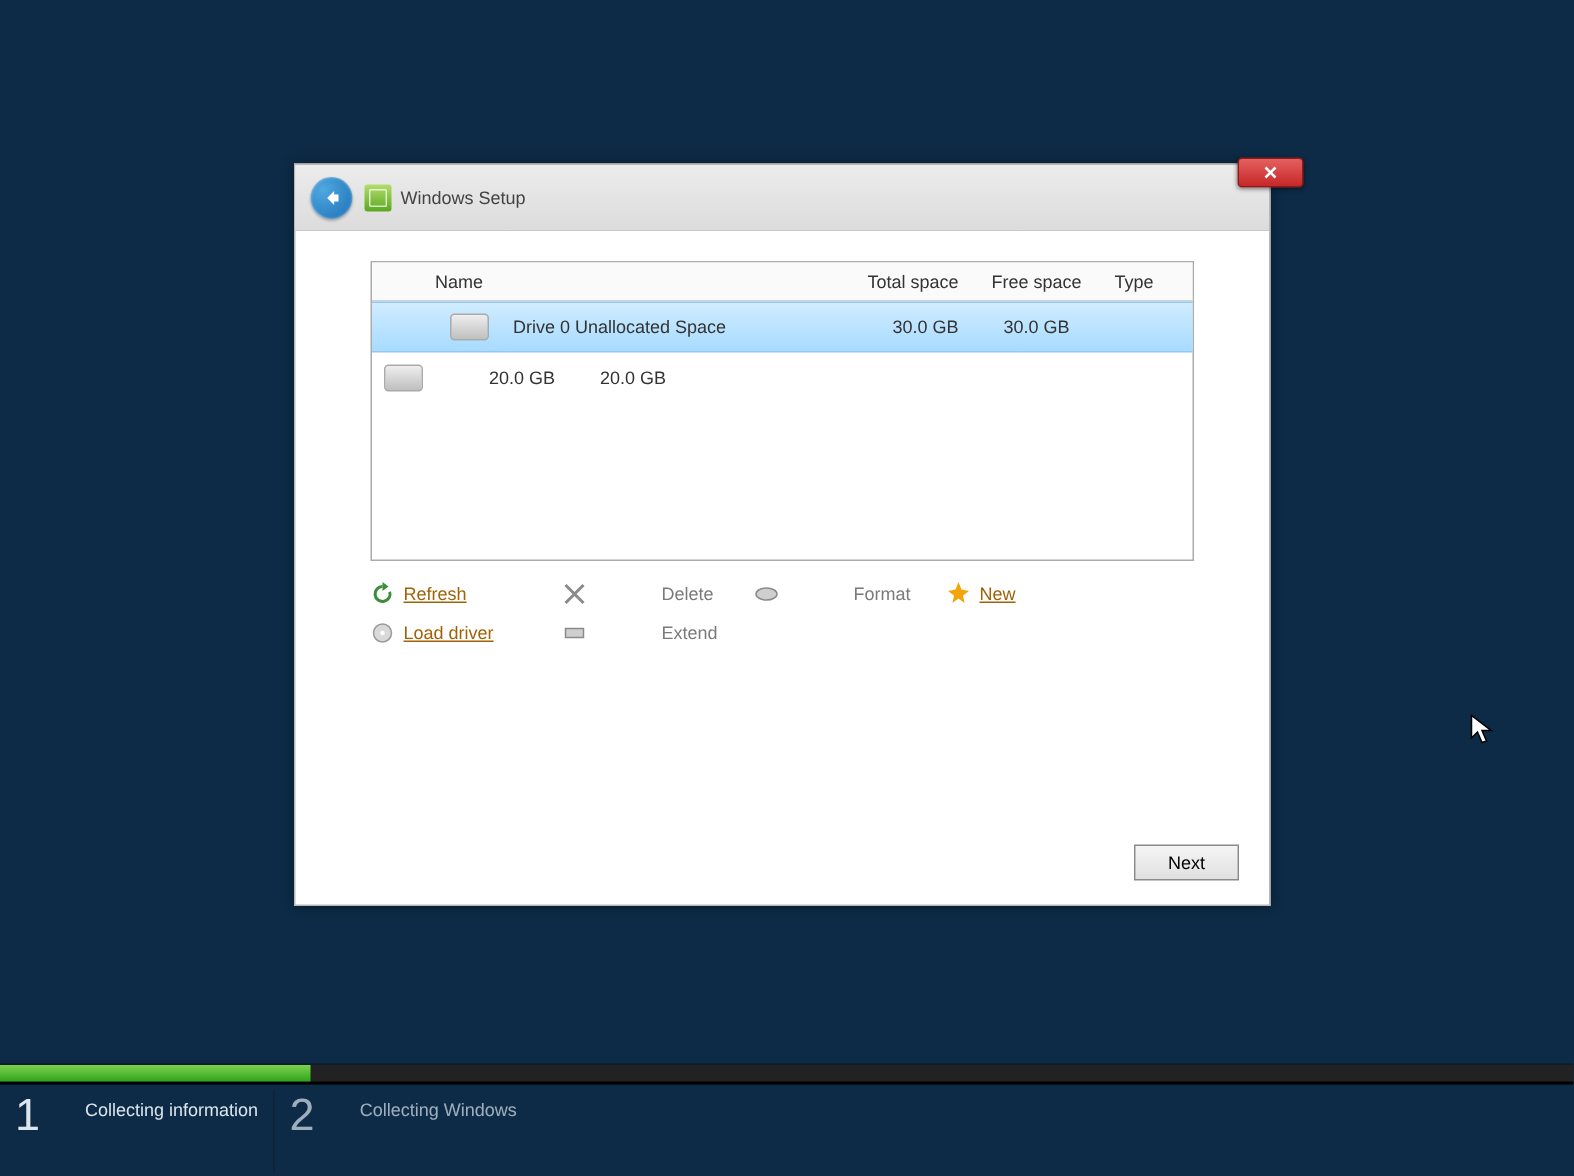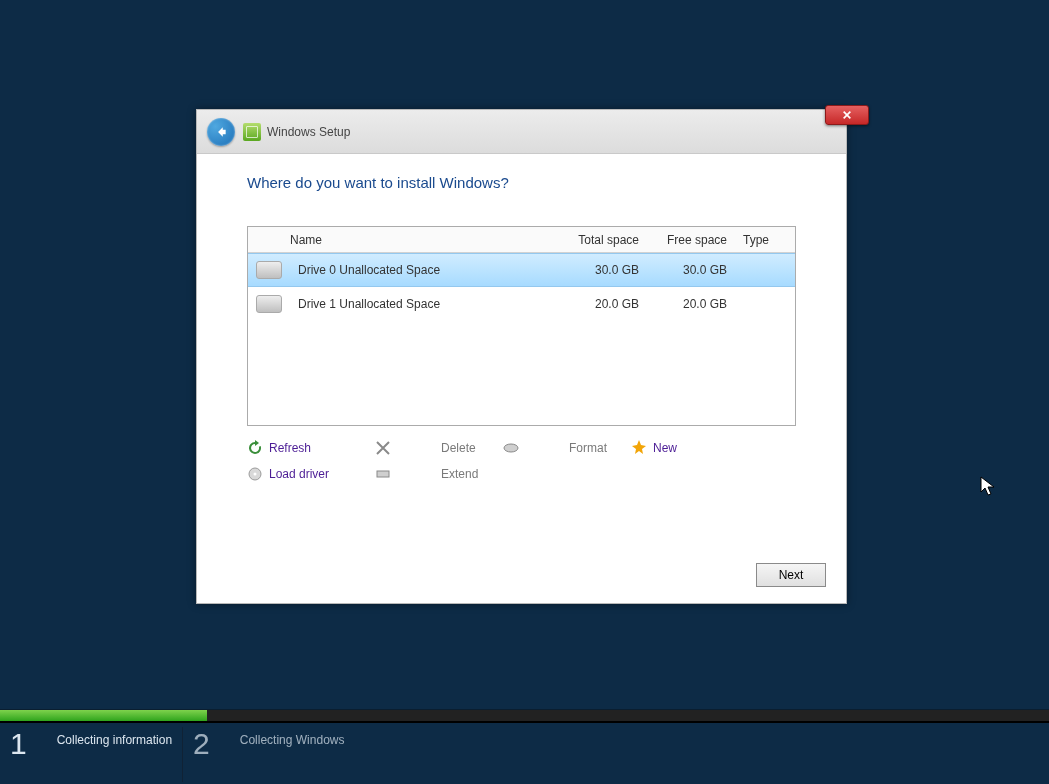--- a/index.html
+++ b/index.html
@@ -93,33 +93,34 @@
     color: #333;
     height: 26px;
     align-items: center;
   }
   .drive-header > div, .drive-row > div {
     padding: 0 8px;
   }
   .col-icon { width: 42px; }
   .col-name { flex: 1; }
   .col-total { width: 88px; text-align: right; }
-  .col-free { width: 88px; text-align: right; }
+  .col-free { width: 88px; text-align: center; }
   .col-type { width: 60px; }
   .drive-header .col-name { padding-left: 0; }
   .drive-row {
     display: flex;
     align-items: center;
     height: 34px;
     font-size: 12px;
   }
   .drive-row.selected {
     background: linear-gradient(#d0ecff, #a7dbff);
     border-top: 1px solid #94c8ee;
     border-bottom: 1px solid #94c8ee;
+    padding-left: 44px;
   }
   .drive-icon {
     width: 26px; height: 18px;
     background: linear-gradient(#eee, #bfbfbf);
     border-radius: 3px;
     margin: auto;
     border: 1px solid #aaa;
   }
 
   .toolbar {
@@ -130,21 +131,21 @@
     align-items: center;
   }
   .tool {
     display: flex;
     align-items: center;
     gap: 6px;
     font-size: 12px;
     width: 128px;
   }
   .tool .label { cursor: default; }
-  .tool.link .label { color: #4c1d95; }
+  .tool.link .label { color: #a16207; text-decoration: underline; }
   .tool.disabled .label { color: #7a7a7a; margin-left: 44px; }
   .tool-icon { width: 16px; height: 16px; flex-shrink: 0; }
 
   .size-group {
     display: flex;
     align-items: center;
     gap: 8px;
     margin-left: auto;
   }
   .size-label { font-size: 12px; color: #333; }
@@ -268,21 +269,20 @@
     <span class="title">Windows Setup</span>
     <div class="close-btn">
       <svg viewBox="0 0 12 12">
           <line x1="2" y1="2" x2="10" y2="10"></line>
           <line x1="10" y1="2" x2="2" y2="10"></line>
         </svg>
     </div>
   </div>
 
   <div class="content">
-    <div class="heading">Where do you want to install Windows?</div>
 
     <div class="drive-table">
       <div class="drive-header">
         <div class="col-icon"></div>
         <div class="col-name">Name</div>
         <div class="col-total">Total space</div>
         <div class="col-free">Free space</div>
         <div class="col-type">Type</div>
       </div>
       <div class="drive-row selected">
@@ -291,21 +291,20 @@
           </div>
         <div class="col-name">Drive 0 Unallocated Space</div>
         <div class="col-total">30.0 GB</div>
         <div class="col-free">30.0 GB</div>
         <div class="col-type"></div>
       </div>
       <div class="drive-row">
         <div class="col-icon">
             <div class="drive-icon"></div>
           </div>
-        <div class="col-name">Drive 1 Unallocated Space</div>
         <div class="col-total">20.0 GB</div>
         <div class="col-free">20.0 GB</div>
         <div class="col-type"></div>
       </div>
     </div>
 
     <div class="toolbar">
       <div class="tool link">
         <svg class="tool-icon" viewBox="0 0 16 16">
             <path fill="#3a8e3a" d="M8 2a6 6 0 1 0 5.7 4.1l-1.8.7A4 4 0 1 1 8 4V2z"></path>

